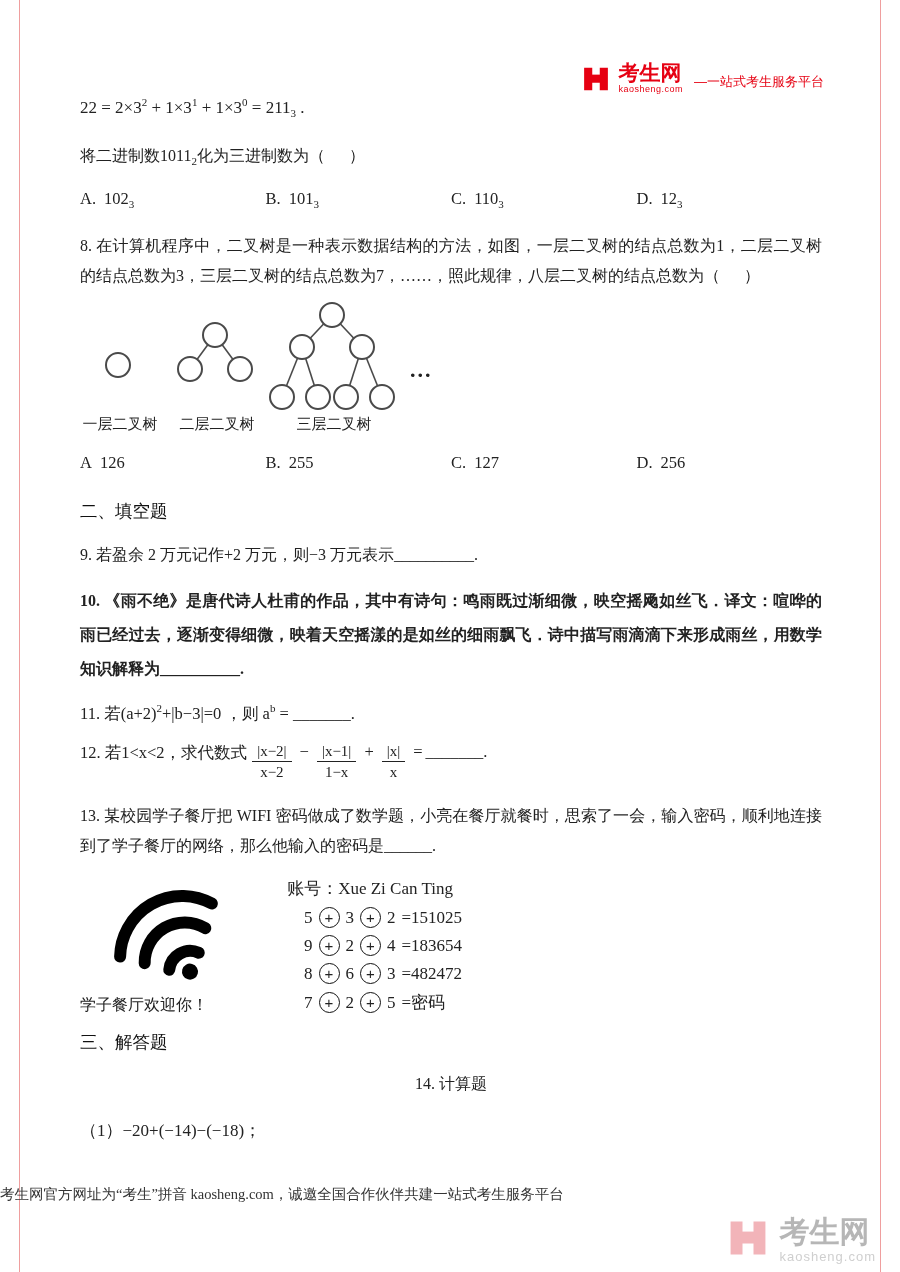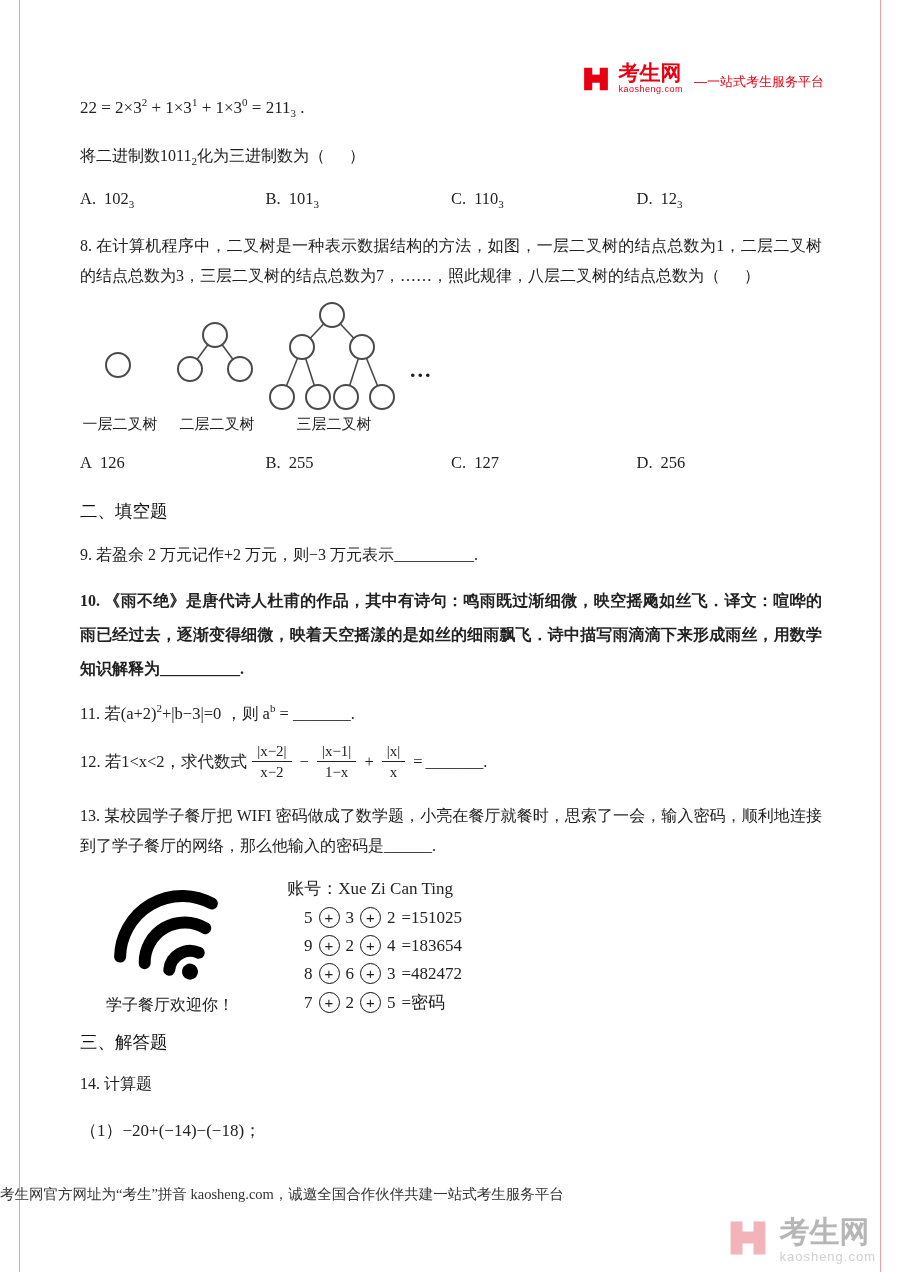--- a/index.html
+++ b/index.html
@@ -38,39 +38,39 @@
   svg.trees text.tlabel { font-size:15px; fill:#222; text-anchor:middle; }
   svg.trees text.dots { font-size:22px; font-weight:bold; fill:#222; letter-spacing:2px; }
   .options-row.second { margin-top:12px; }
 
   .section-heading { margin-top:26px; font-size:17.5px; font-weight:normal; color:#111;
                      font-family:"Liberation Sans",sans-serif; }
   .q-single { margin-top:22px; font-size:16px; }
   .q10 { margin-top:18px; font-size:16px; line-height:34px; text-align:justify;font-weight:bold; }
   .q-math { margin-top:16px; font-size:16.5px; }
 
-  .q12-line { margin-top:18px; font-size:16.5px; display:flex; align-items:center; flex-wrap:nowrap; }
+  .q12-line { margin-top:18px; font-size:16.5px; display:flex; align-items:flex-start; flex-wrap:nowrap; }
   .frac { display:inline-block; vertical-align:middle; text-align:center; font-size:15px;
           line-height:1.2; margin:0 5px; }
   .frac .num { display:block; padding:0 5px 1px 5px; border-bottom:1.3px solid #222; }
   .frac .den { display:block; padding:1px 5px 0 5px; }
   .q12-line .op { margin:0 3px; }
 
   .wifi-figure { margin-top:10px; display:flex; }
-  .wifi-left { width:180px; text-align:center; }
+  .wifi-left { width:180px; }
   .wifi-left svg { overflow:visible; display:block; margin:6px auto 0 auto; }
   .wifi-welcome { font-size:16px; margin-top:6px; }
   .wifi-right { padding-left:18px; font-size:17px; padding-top:6px; }
   .wifi-account { font-size:17px;text-align:center; }
   .wifi-row { margin-top:7px; padding-left:26px; display:flex; align-items:center; gap:6px; }
   .oplus { display:inline-flex; width:21px; height:21px; border:1.7px solid #111; border-radius:50%;
            align-items:center; justify-content:center; font-size:15px; line-height:1;
            font-family:"Liberation Sans",sans-serif; }
   .sec3 { margin-top:14px; }
-  .q14-title { margin-top:20px; font-size:16px; }
+  .q14-title { margin-top:20px; font-size:16px;text-align:center; }
   .q14-item { margin-top:24px; font-size:17px; }
 
   
   .footer { position:absolute; bottom:68px; left:0; width:100%; text-align:left;
             font-size:14.5px; color:#333; }
 
   .watermark { position:absolute; right:24px; bottom:8px; display:flex; align-items:center; gap:9px; }
   .wm-text { display:flex; flex-direction:column; line-height:1; }
   .wm-name { font-size:30px; font-weight:bold; color:#b6b6b6; font-family:"Liberation Sans",sans-serif; }
   .wm-domain { font-size:13px; color:#cfcfcf; letter-spacing:1px; margin-top:3px;

